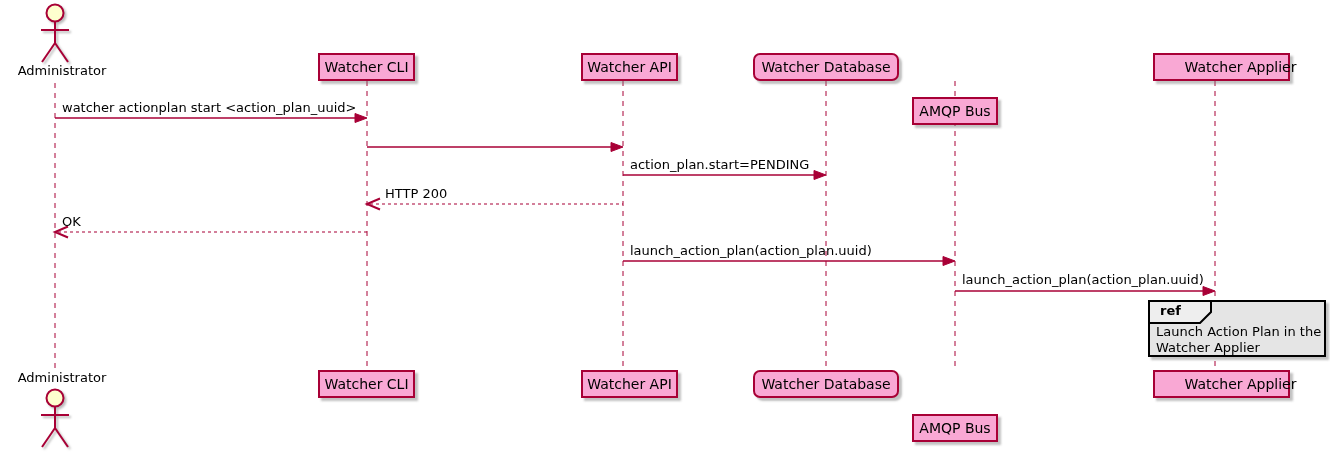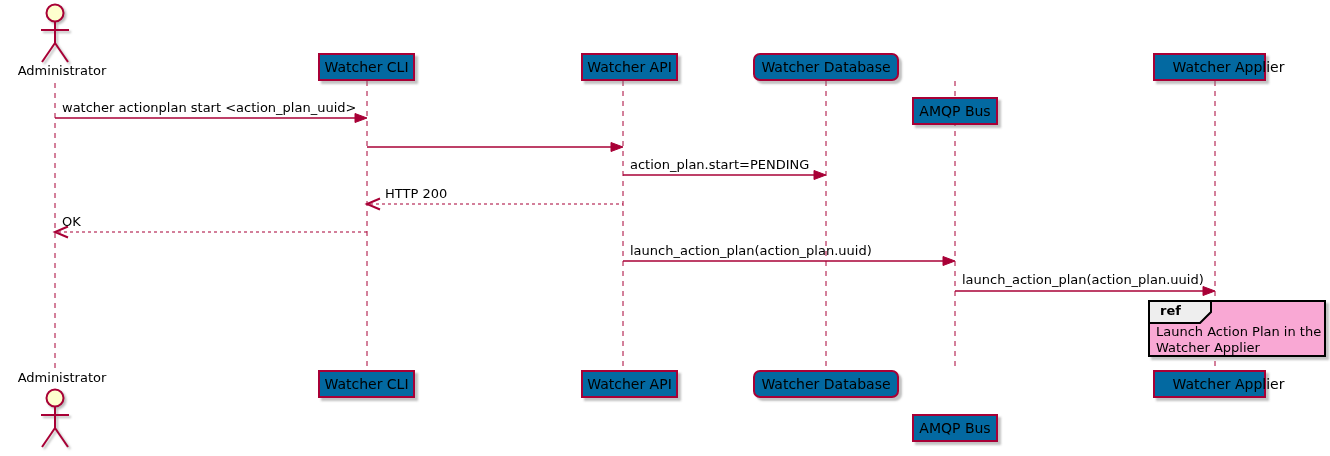--- a/index.html
+++ b/index.html
@@ -3,32 +3,32 @@
 <meta charset="utf-8">
 <style>
   * { margin:0; padding:0; box-sizing:border-box; }
   html,body { background:#ffffff; }
   body { font-family:"DejaVu Sans", sans-serif; color:#000; }
   .canvas {
     position:relative; width:1330px; height:456px; background:#ffffff; overflow:hidden;
   }
   .lines-layer { position:absolute; left:0; top:0; width:1330px; height:456px; pointer-events:none; }
   .pbox {
-    position:absolute; height:28px; background:#0369a1; border:2px solid #A80036;
+    position:absolute; height:28px; background:#f9a8d4; border:2px solid #A80036;
     display:flex; align-items:center; justify-content:center;
     font-size:14px; color:#000; white-space:nowrap;
     box-shadow:3px 3px 2px rgba(120,120,120,0.45);
   }
   .pbox.top { top:53px; }
   .pbox.bottom { top:370px; }
   .pos-cli { left:318px; width:97px; }
   .pos-api { left:573px; width:97px;margin-left:8px; }
   .pos-db  { left:753px; width:146px;border-radius:7px; }
   .pos-amqp{ left:912px; width:86px;margin-top:44px; }
-  .pos-app { left:1153px; width:113px;padding-left:38px; }
+  .pos-app { left:1153px; width:137px;padding-left:38px; }
   .actor-label {
     position:absolute; left:7px; width:110px; text-align:center;
     font-size:13px; color:#000; white-space:nowrap;
   }
   .actor-label.top { top:63px; }
   .actor-label.bottom { top:370px; }
   .actor-figure { position:absolute; left:29px; width:52px; height:62px;
     filter:drop-shadow(2px 2px 1px rgba(120,120,120,0.5)); }
   .actor-figure.top { top:3px; }
   .actor-figure.bottom { top:388px; }
@@ -37,21 +37,21 @@
   }
   .msg1 { left:62px;  top:100px; }
   .msg2 { left:374px; top:129px; }
   .msg3 { left:630px; top:157px; }
   .msg4 { left:385px; top:186px; }
   .msg5 { left:62px;  top:214px; }
   .msg6 { left:630px; top:243px; }
   .msg7 { left:962px; top:272px; }
   .ref-frame {
     position:absolute; left:1148px; top:300px; width:178px; height:57px;
-    background:#f9a8d4; border:2px solid #000000;
+    background:#e5e5e5; border:2px solid #000000;
     box-shadow:3px 3px 2px rgba(120,120,120,0.45);
   }
   .ref-head-svg { position:absolute; left:-2px; top:-2px; }
   .ref-keyword {
     position:absolute; left:10px; top:1px; font-size:13px; font-weight:bold; color:#000;
   }
   .ref-body {
     position:absolute; left:6px; top:22px; width:168px;
     font-size:13px; line-height:16px; color:#000;
   }

